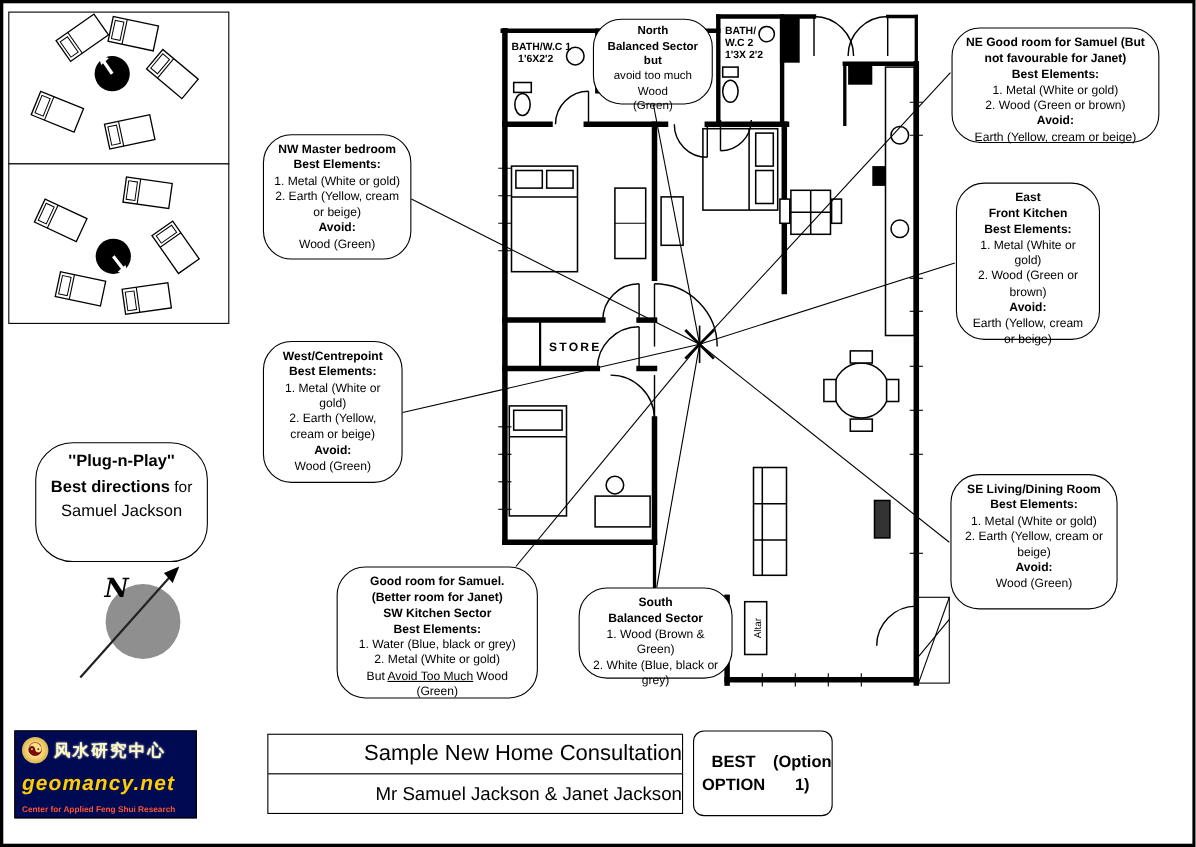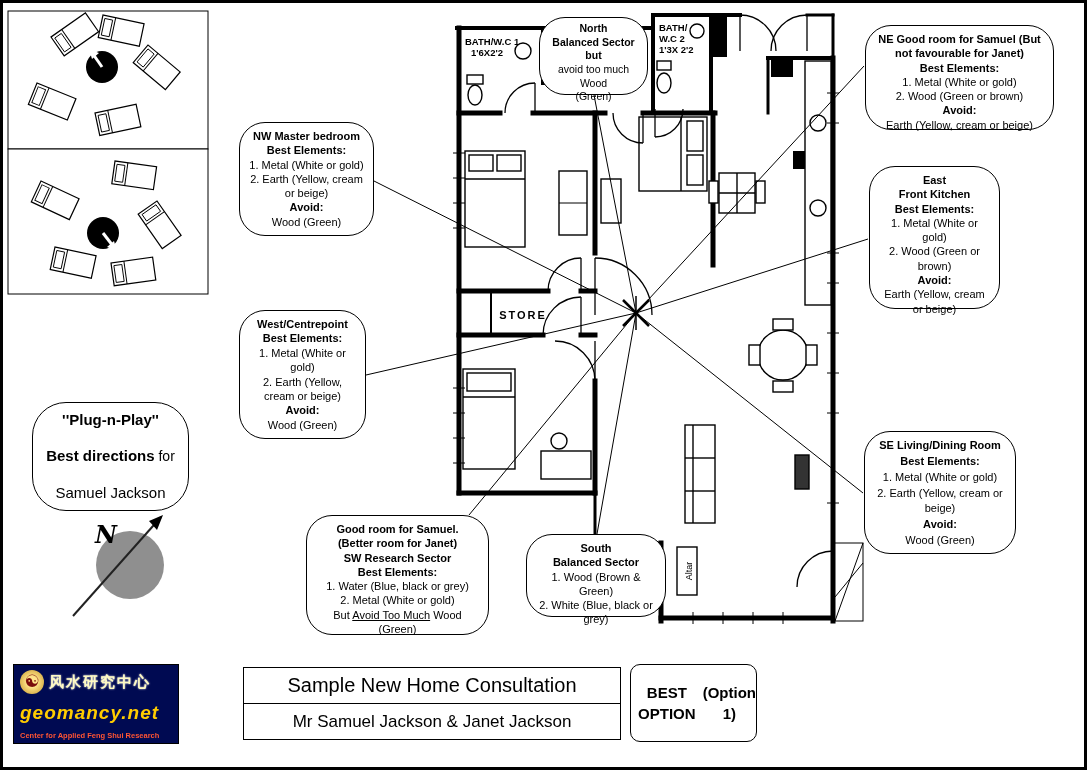--- a/index.html
+++ b/index.html
@@ -1,27 +1,27 @@
 <!DOCTYPE html>
 <html><head>
 <meta charset="utf-8">
 <style>
   *{box-sizing:border-box}
   html,body{margin:0;padding:0;background:#fff}
   .page{position:relative;width:1087px;height:770px;background:#fff;border:3px solid #000;overflow:hidden;font-family:"Liberation Sans",sans-serif}
   svg.layer{position:absolute;left:0;top:0;z-index:1}
   .callout{position:absolute;z-index:5;background:#fff;border:1.5px solid #000;border-radius:26px;
-    display:flex;flex-direction:column;justify-content:space-between;align-items:center;text-align:center;
+    display:flex;flex-direction:column;justify-content:flex-start;align-items:center;text-align:center;
     font-size:11px;line-height:1.3;padding:6px 8px;color:#000}
   .callout div{width:100%}
   .b{font-weight:bold}
   .u{text-decoration:underline}
   .plug{border-radius:34px;line-height:1.5}
   .footer-box{position:absolute;z-index:5;background:#fff;border:1.5px solid #000;
-    display:flex;align-items:center;justify-content:center;text-align:center;color:#000}
+    display:flex;align-items:center;justify-content:flex-end;text-align:center;color:#000}
   .logo{position:absolute;left:10px;top:661px;width:166px;height:80px;background:#000a52;border:1px solid #000;
     display:flex;flex-direction:column;justify-content:space-between;padding:5px 6px 3px;z-index:5}
   .logo-top{display:flex;align-items:center;gap:5px}
   .emblem{width:24px;height:24px;border-radius:50%;background:radial-gradient(circle,#ffe38a 30%,#c79a2e 95%);
     color:#7a0c0c;font-size:17px;line-height:24px;text-align:center;flex:0 0 auto}
   .chinese{color:#fef9c3;font-weight:bold;font-size:15px;letter-spacing:2px;text-shadow:0 0 2px #fff;white-space:nowrap}
   .lname{color:#ffcc00;font-weight:bold;font-style:italic;font-size:19px;letter-spacing:1px}
   .tagline{color:#ff5533;font-size:7.5px;font-weight:bold;white-space:nowrap}
   .title-box{left:240px;top:664px;width:378px;height:37px;font-size:20px}
   .subtitle-box{left:240px;top:700px;width:378px;height:37px;font-size:17px}
@@ -310,21 +310,21 @@
   <div class="b">Best Elements:</div>
   <div>1. Metal (White or gold)</div>
   <div>2. Earth (Yellow, cream or beige)</div>
   <div class="b">Avoid:</div>
   <div>Wood (Green)</div>
 </div>
 
 <div class="callout" style="left:303px;top:512px;width:183px;height:120px;">
   <div class="b">Good room for Samuel.</div>
   <div class="b">(Better room for Janet)</div>
-  <div class="b">SW Research Sector</div>
+  <div class="b">SW Kitchen Sector</div>
   <div class="b">Best Elements:</div>
   <div>1. Water (Blue, black or grey)</div>
   <div>2. Metal (White or gold)</div>
   <div><span>But </span><span class="u">Avoid Too Much</span><span> Wood (Green)</span></div>
 </div>
 
 <div class="callout" style="left:523px;top:531px;width:140px;height:83px;">
   <div class="b">South</div>
   <div class="b">Balanced Sector</div>
   <div>1. Wood (Brown &amp; Green)</div>

